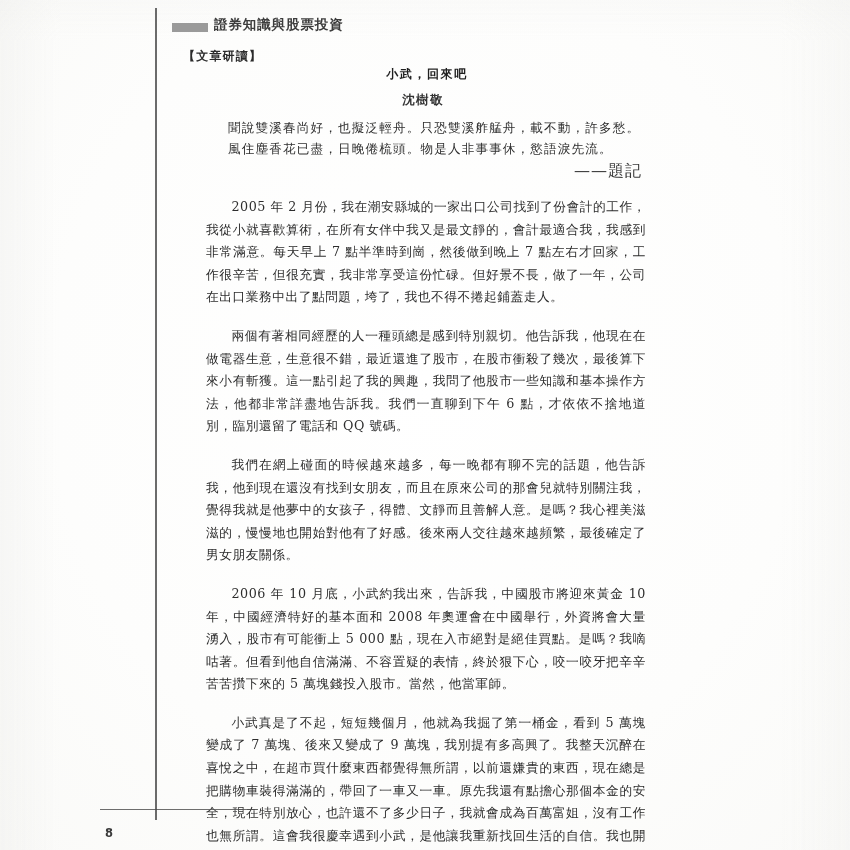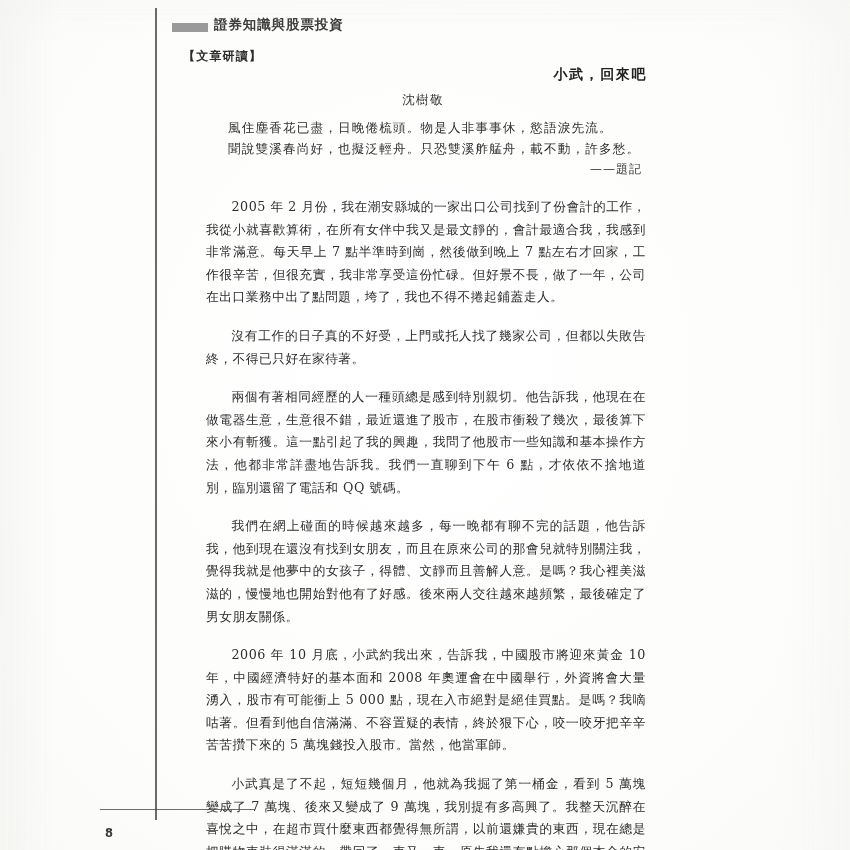--- a/index.html
+++ b/index.html
@@ -83,37 +83,37 @@
     font-size: 12px;
     font-weight: 700;
     letter-spacing: 1.2px;
     color: #2b2b2b;
     white-space: nowrap;
   }
 
   
   .article-title {
     position: absolute;
-    left: 167px;
+    left: 187px;
     top: 66px;
     width: 480px;
-    text-align: right;
-    font-size: 14px;
+    text-align: center;
+    font-size: 12px;
     font-weight: 700;
     letter-spacing: 1.6px;
     color: #1f1f1f;
   }
   .article-author {
     position: absolute;
     left: 183px;
     top: 92px;
     width: 480px;
     text-align: center;
     font-size: 12.5px;
-    font-weight: 400;
+    font-weight: 700;
     letter-spacing: 1.4px;
     color: #333;
   }
 
   
   .epigraph {
     position: absolute;
     left: 228px;
     top: 117px;
     width: 420px;
@@ -121,21 +121,21 @@
   .epigraph-line {
     font-size: 12.6px;
     letter-spacing: 1.15px;
     line-height: 21px;
     color: #2f2f2f;
     white-space: nowrap;
   }
   .epigraph-attr {
     margin-top: 2px;
     text-align: right;
-    font-size: 12px;
+    font-size: 16px;
     letter-spacing: 1px;
     color: #3a3a3a;
     padding-right: 6px;
   }
 
   
   .body-text {
     position: absolute;
     left: 190px;
     top: 180px;
@@ -186,28 +186,27 @@
     <div class="header-band"></div>
     <div class="header-title">證券知識與股票投資</div>
 
     <div class="section-marker">【文章研讀】</div>
 
     <div class="article-title">小武，回來吧</div>
 
     <div class="article-author">沈樹敬</div>
 
     <div class="epigraph">
+      <div class="epigraph-line">聞說雙溪春尚好，也擬泛輕舟。只恐雙溪舴艋舟，載不動，許多愁。</div>
       <div class="epigraph-line">風住塵香花已盡，日晚倦梳頭。物是人非事事休，慾語淚先流。</div>
-      <div class="epigraph-line">聞說雙溪春尚好，也擬泛輕舟。只恐雙溪舴艋舟，載不動，許多愁。</div>
       <div class="epigraph-attr">——題記</div>
     </div>
 
     <div class="body-text">
       <p class="para">2005 年 2 月份，我在潮安縣城的一家出口公司找到了份會計的工作，我從小就喜歡算術，在所有女伴中我又是最文靜的，會計最適合我，我感到非常滿意。每天早上 7 點半準時到崗，然後做到晚上 7 點左右才回家，工作很辛苦，但很充實，我非常享受這份忙碌。但好景不長，做了一年，公司在出口業務中出了點問題，垮了，我也不得不捲起鋪蓋走人。</p>
-      <p class="para">沒有工作的日子真的不好受，上門或托人找了幾家公司，但都以失敗告終，不得已只好在家待著。</p>
       <p class="para">兩個有著相同經歷的人一種頭總是感到特別親切。他告訴我，他現在在做電器生意，生意很不錯，最近還進了股市，在股市衝殺了幾次，最後算下來小有斬獲。這一點引起了我的興趣，我問了他股市一些知識和基本操作方法，他都非常詳盡地告訴我。我們一直聊到下午 6 點，才依依不捨地道別，臨別還留了電話和 QQ 號碼。</p>
       <p class="para">我們在網上碰面的時候越來越多，每一晚都有聊不完的話題，他告訴我，他到現在還沒有找到女朋友，而且在原來公司的那會兒就特別關注我，覺得我就是他夢中的女孩子，得體、文靜而且善解人意。是嗎？我心裡美滋滋的，慢慢地也開始對他有了好感。後來兩人交往越來越頻繁，最後確定了男女朋友關係。</p>
       <p class="para">2006 年 10 月底，小武約我出來，告訴我，中國股市將迎來黃金 10 年，中國經濟特好的基本面和 2008 年奧運會在中國舉行，外資將會大量湧入，股市有可能衝上 5 000 點，現在入市絕對是絕佳買點。是嗎？我嘀咕著。但看到他自信滿滿、不容置疑的表情，終於狠下心，咬一咬牙把辛辛苦苦攢下來的 5 萬塊錢投入股市。當然，他當軍師。</p>
       <p class="para">小武真是了不起，短短幾個月，他就為我掘了第一桶金，看到 5 萬塊變成了 7 萬塊、後來又變成了 9 萬塊，我別提有多高興了。我整天沉醉在喜悅之中，在超市買什麼東西都覺得無所謂，以前還嫌貴的東西，現在總是把購物車裝得滿滿的，帶回了一車又一車。原先我還有點擔心那個本金的安全，現在特別放心，也許還不了多少日子，我就會成為百萬富姐，沒有工作也無所謂。這會我很慶幸遇到小武，是他讓我重新找回生活的自信。我也開始慢慢學習買賣股票，從 K 線、均線到讓人眼花繚亂的 MACD、</p>
     </div>
 
     <div class="footer-rule"></div>
     <div class="page-number">8</div>
 
   </div>

